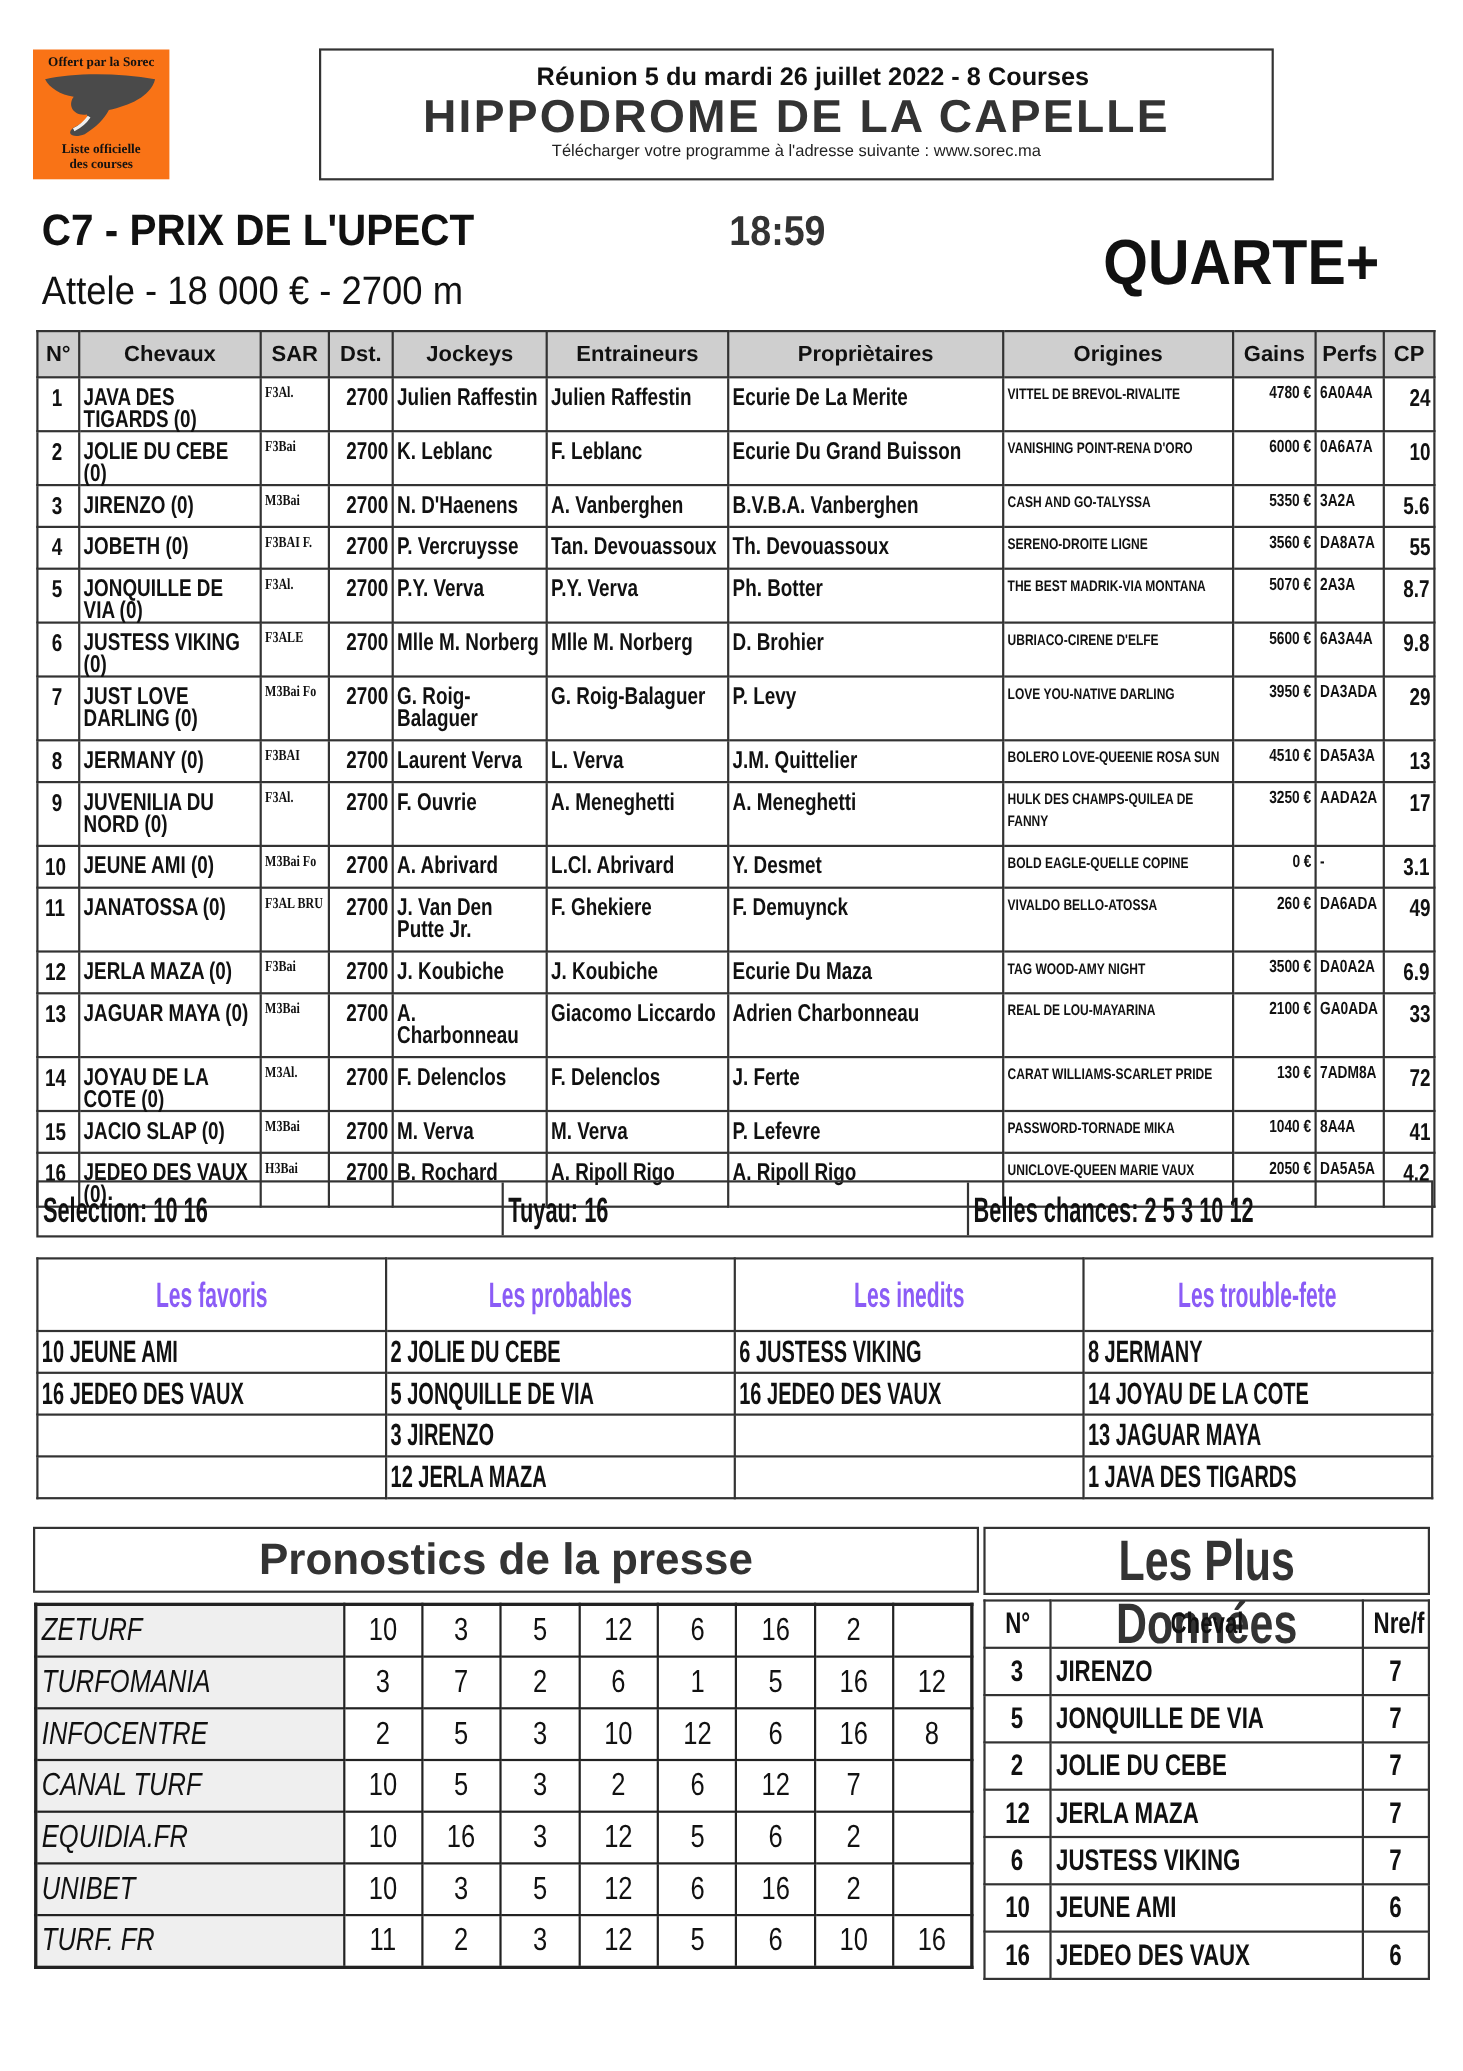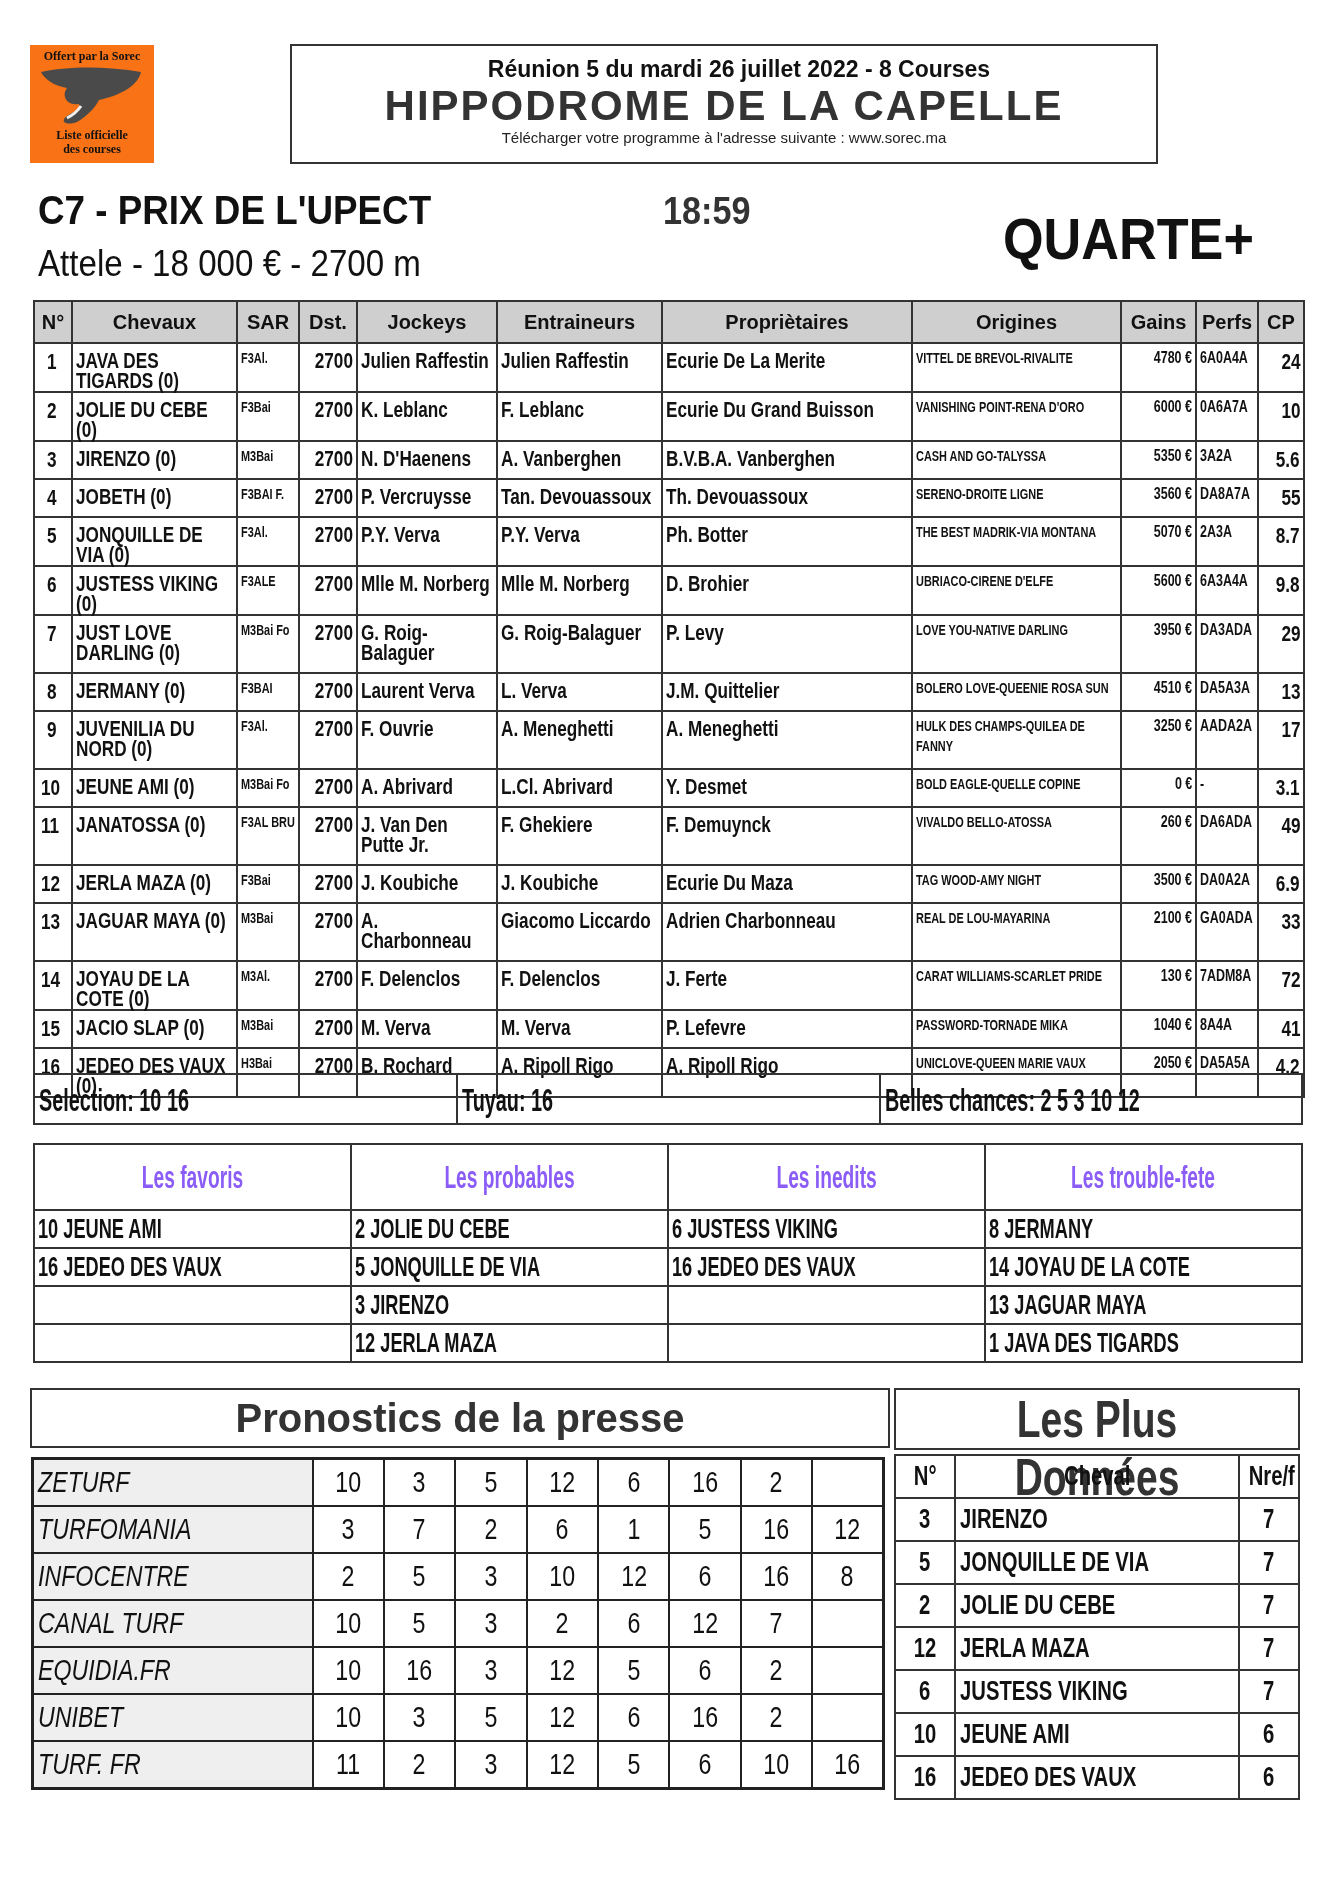--- a/index.html
+++ b/index.html
@@ -21,21 +21,21 @@
   #race-sub { left:38px; top:243px; font-size:36px; transform:scaleX(0.92); transform-origin:left; }
   #race-bet { left:1003px; top:205px; font-size:58px; font-weight:bold; transform:scaleX(0.9); transform-origin:left; }
   
   table { border-collapse:collapse; }
   #runners { left:33px; top:300px; width:1270px; table-layout:fixed; }
   #runners th { background:#cfcfcf; font-size:20px; font-weight:bold; height:38px; border:2px solid #333; font-stretch:condensed; }
   #runners td { border:2px solid #333; font-size:20px; font-weight:bold; vertical-align:top; padding:4px 3px 0 3px; line-height:20px; }
   #runners .cond { display:inline-block; transform:scaleX(0.78); transform-origin:left top; white-space:nowrap; }
   #runners .wrap { display:block; transform:scaleX(0.78); transform-origin:left top; width:128%; white-space:normal; }
   #runners td.num { text-align:center; font-size:22px; padding-top:8px; }
-  #runners td.small { font-size:14px; }
+  #runners td.small { font-size:14px;font-family:Liberation Serif, serif; }
   #runners td.dst, #runners td.gains { text-align:right; }
   #runners td.cp { text-align:right; font-size:22px; padding-top:8px; }
   #runners td.big { font-size:22px; padding-top:7px; }
   #runners td.dst { font-size:22px; padding-top:7px; }
   #runners td.gains { font-size:16px; }
   #runners td.orig { font-size:14px; }
   #runners td.perfs { font-size:16px; }
   .r-right { display:inline-block; transform:scaleX(0.78); transform-origin:right top; white-space:nowrap; }
   
   #sel { left:33px; top:1073px; width:1270px; height:52px; border:2px solid #333; box-sizing:border-box; display:flex; }

